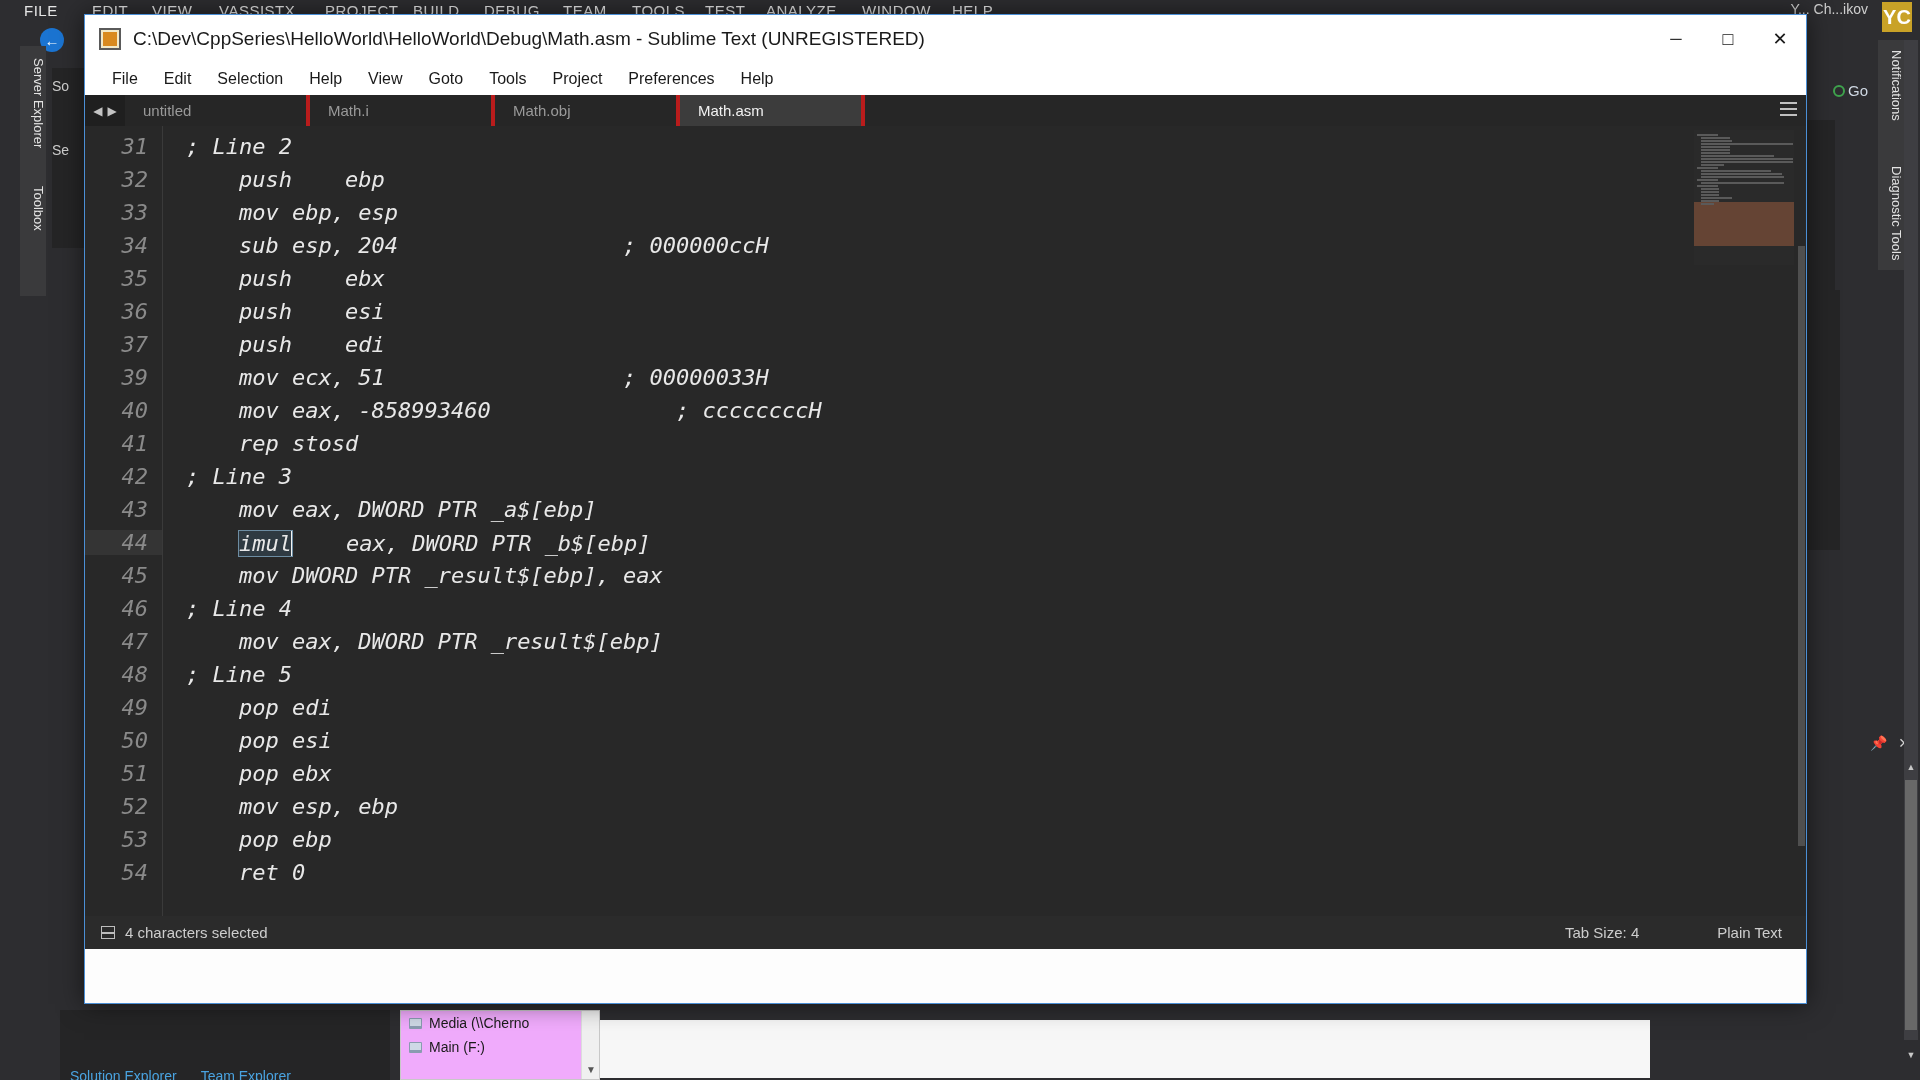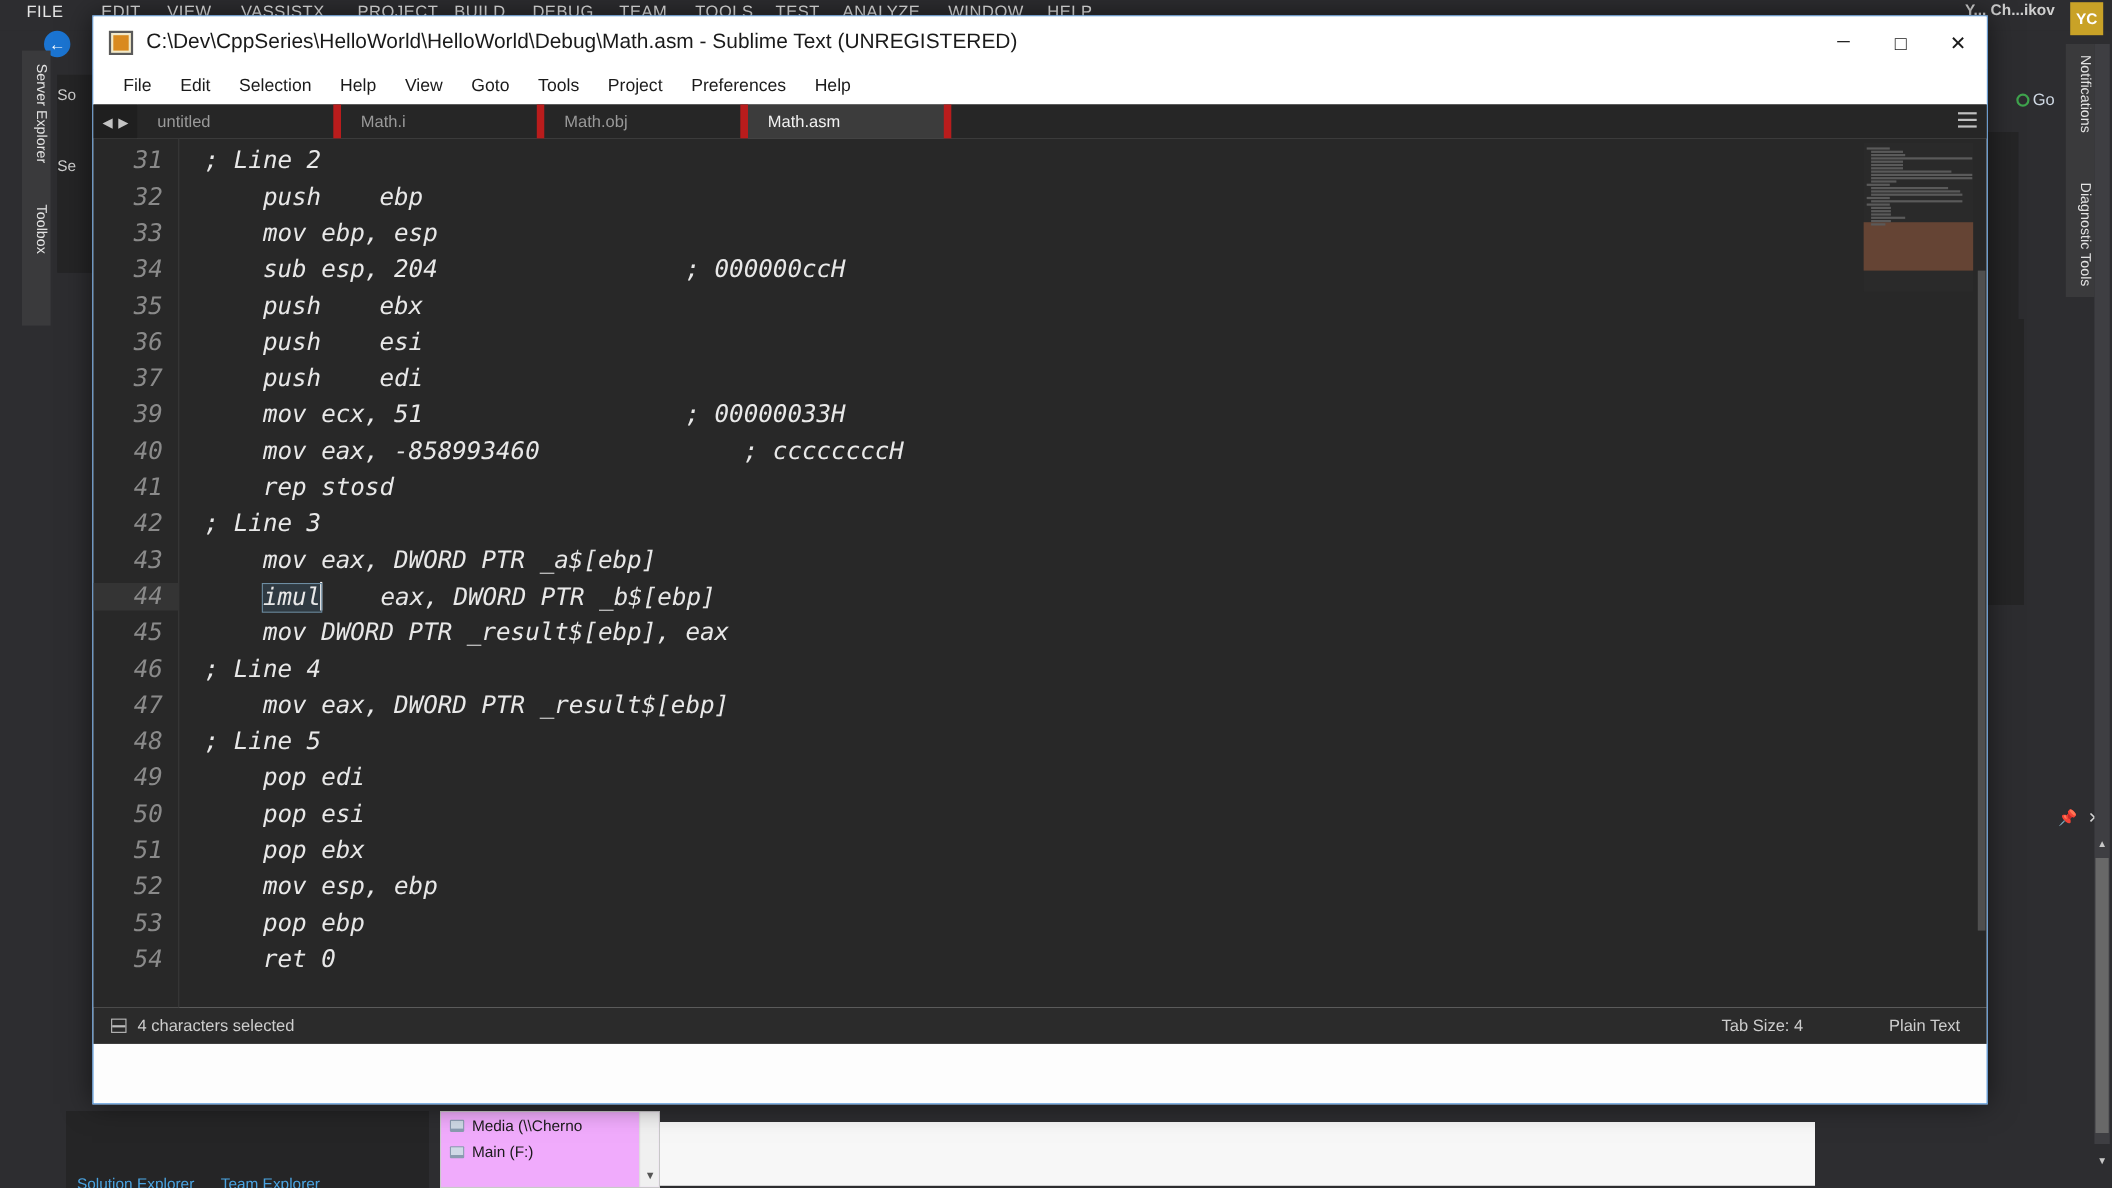--- a/index.html
+++ b/index.html
@@ -23,27 +23,27 @@
     font-size: 15px;
     letter-spacing: .5px;
   }
   .vs-menubar .mi {
     position: absolute; top: 2px;
     color: #e6e6e6;
     white-space: nowrap;
   }
   .vs-userpill {
     position: absolute; top: 1px; right: 52px;
-    color: #cfcfcf; font-size: 14px; font-weight: bold;
+    color: #cfcfcf; font-size: 14px;
   }
   .vs-avatar {
     position: absolute; top: 2px; right: 8px;
     width: 30px; height: 30px;
     background: #c9a227; color: #fff;
-    font-size: 14px; font-weight: bold;
+    font-size: 20px; font-weight: bold;
     display: flex; align-items: center; justify-content: center;
   }
 
   .vs-leftrail {
     position: absolute; left: 20px; top: 46px;
     width: 26px; height: 250px;
     background: #3a3a3c;
   }
   .vs-vtab {
     position: absolute;
@@ -226,21 +226,21 @@
     flex: none;
   }
   .st-tab {
     width: 185px;
     display: flex; align-items: center;
     padding-left: 18px;
     box-sizing: border-box;
     font-size: 15px;
     color: #9a9a9a;
     background: #262626;
-    border-right: 7px solid #b91c1c;
+    border-right: 4px solid #b91c1c;
     white-space: nowrap;
     flex: none;
   }
   .st-tab.active {
     background: #3c3c3c;
     color: #f2f2f2;
   }
   .st-tab-fill {
     flex: 1;
     background: #262626;

